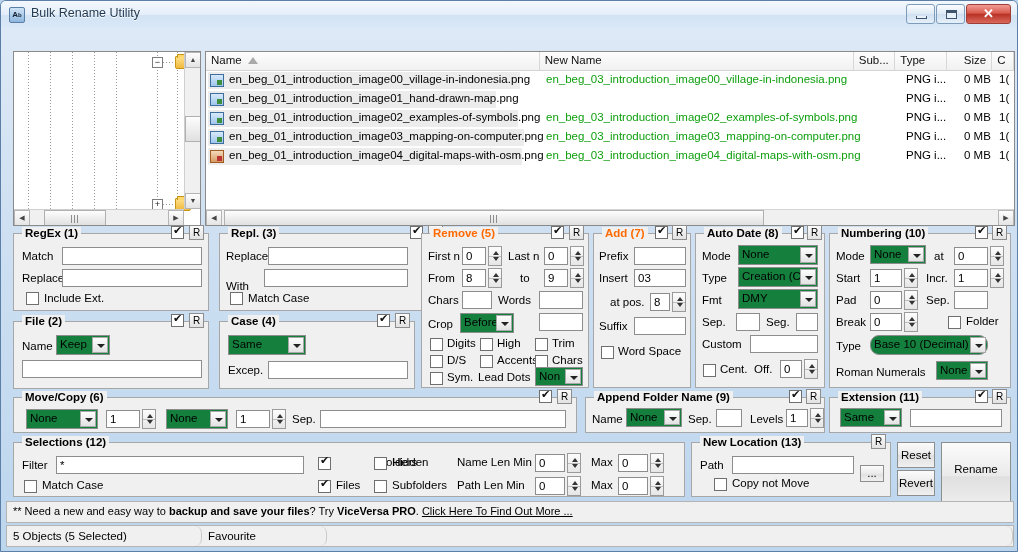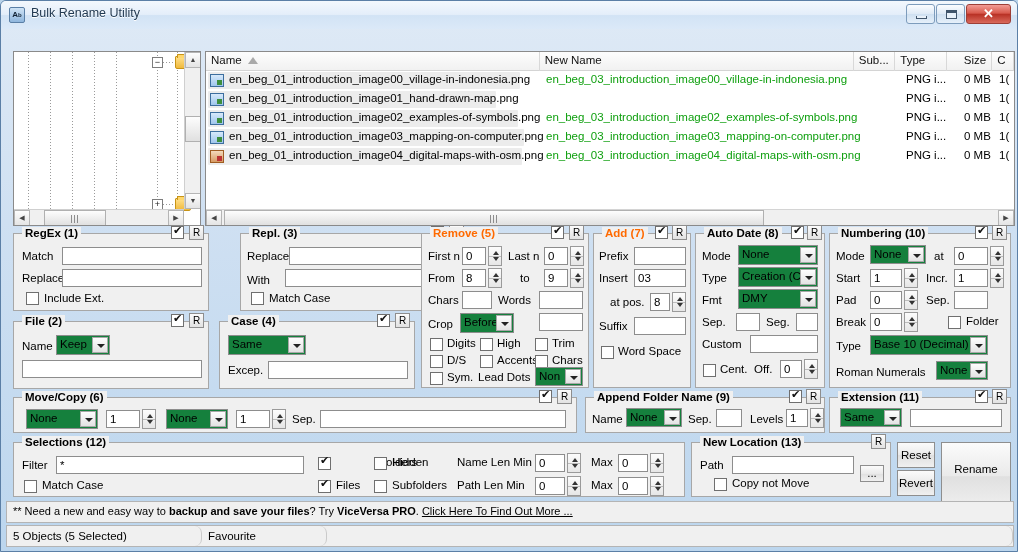--- a/index.html
+++ b/index.html
@@ -391,27 +391,27 @@
     <div class="gb-check" style="right:24px"></div>
     <div class="gb-r" style="right:4px">R</div>
     <span class="lbl" style="left:8px; top:16px;">Match</span>
     <input class="tb" style="left: 48px; top: 13px; width: 140px;" value="">
     <span class="lbl" style="left:8px; top:38px;">Replace</span>
     <input class="tb" style="left: 48px; top: 35px; width: 140px;" value="">
     <span class="cb" style="left:12px; top:58px;"></span>
     <span class="lbl" style="left:30px; top:58px;">Include Ext.</span>
   </div>
 
-  <div class="gb" style="left:218px; top:232px; width:229px; height:78px;margin-left:21px;">
+  <div class="gb" style="left:218px; top:232px; width:229px; height:78px;">
     <div class="gb-title">Repl. (3)</div>
     <div class="gb-check" style="right:24px"></div>
     <div class="gb-r" style="right:4px">R</div>
     <span class="lbl" style="left:6px; top:16px;">Replace</span>
     <input class="tb" style="left: 48px; top: 13px; width: 140px;" value="">
-    <span class="lbl" style="left:6px; top:40px;">With</span>
+    <span class="lbl" style="left:6px; top:46px;">With</span>
     <input class="tb" style="left: 44px; top: 35px; width: 144px;" value="">
     <span class="cb" style="left:10px; top:58px;"></span>
     <span class="lbl" style="left:28px; top:58px;">Match Case</span>
   </div>
 
   <div class="gb orange" style="left:420px; top:232px; width:168px; height:155px;">
     <div class="gb-title">Remove (5)</div>
     <div class="gb-check" style="right:24px"></div>
     <div class="gb-r" style="right:4px">R</div>
 
@@ -564,21 +564,21 @@
 
     <span class="lbl" style="left:6px; top:82px;">Break</span>
     <input class="tb" style="left: 40px; top: 79px; width: 32px;" value="0">
     <span class="spin" style="left:74px; top:78px;">
         <i class="divider"></i>
       </span>
     <span class="cb" style="left:118px; top:82px;"></span>
     <span class="lbl" style="left:136px; top:81px;">Folder</span>
 
     <span class="lbl" style="left:6px; top:106px;">Type</span>
-    <div class="combo" style="left:40px; top:101px; width:118px;">
+    <div class="combo" style="left:40px; top:101px; width:118px;border-radius:9px;">
       <span class="ctext">Base 10 (Decimal)</span>
       <span class="carrow"></span>
     </div>
     <span class="lbl" style="left:6px; top:132px;">Roman Numerals</span>
     <div class="combo" style="left:106px; top:127px; width:52px; height:19px;">
       <span class="ctext">None</span>
       <span class="carrow" style="height:15px"></span>
     </div>
   </div>
 

